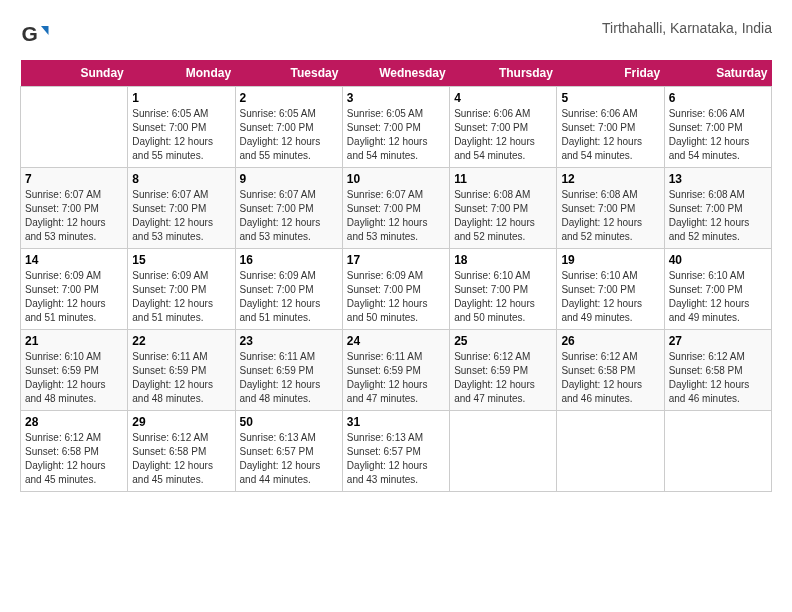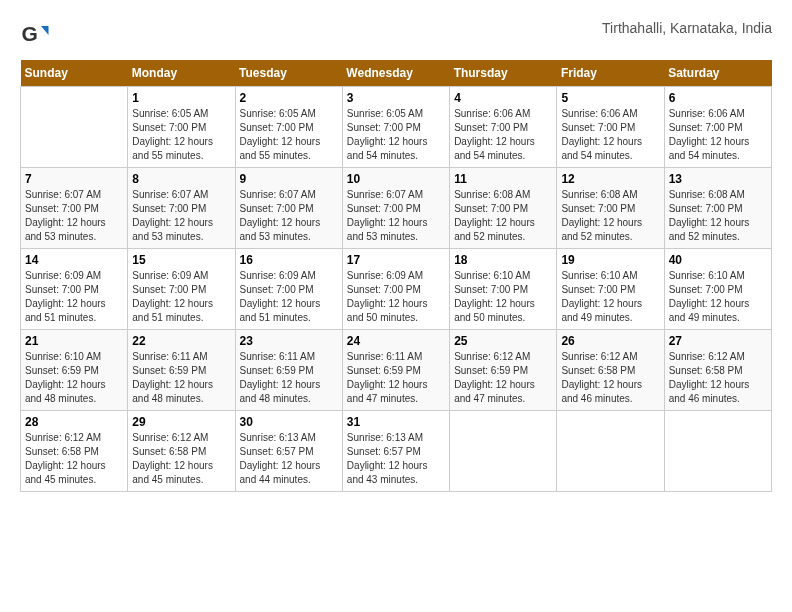--- a/index.html
+++ b/index.html
@@ -43,24 +43,24 @@
     .location {
       font-size: 14px;
       color: #555;
     }
     .calendar {
       width: 100%;
       border-collapse: collapse;
       font-size: 11px;
     }
     .calendar th {
-      background-color: #a16207;
+      background-color: #be185d;
       color: #fff;
       padding: 6px 4px;
-      text-align: left;
+      text-align: right;
       font-size: 12px;
       font-weight: bold;
     }
     .calendar td {
       border: 1px solid #ccc;
       vertical-align: top;
       padding: 4px;
       width: calc(100% / 7);
       height: 80px;
       background: #fff;
@@ -318,21 +318,21 @@
 and 45 minutes.</div>
         </td>
         <td>
           <span class="day-num">29</span>
           <div class="day-info" style="white-space: pre-line;">Sunrise: 6:12 AM
 Sunset: 6:58 PM
 Daylight: 12 hours
 and 45 minutes.</div>
         </td>
         <td>
-          <span class="day-num">30</span>
+          <span class="day-num">50</span>
           <div class="day-info" style="white-space: pre-line;">Sunrise: 6:13 AM
 Sunset: 6:57 PM
 Daylight: 12 hours
 and 44 minutes.</div>
         </td>
         <td>
           <span class="day-num">31</span>
           <div class="day-info" style="white-space: pre-line;">Sunrise: 6:13 AM
 Sunset: 6:57 PM
 Daylight: 12 hours

